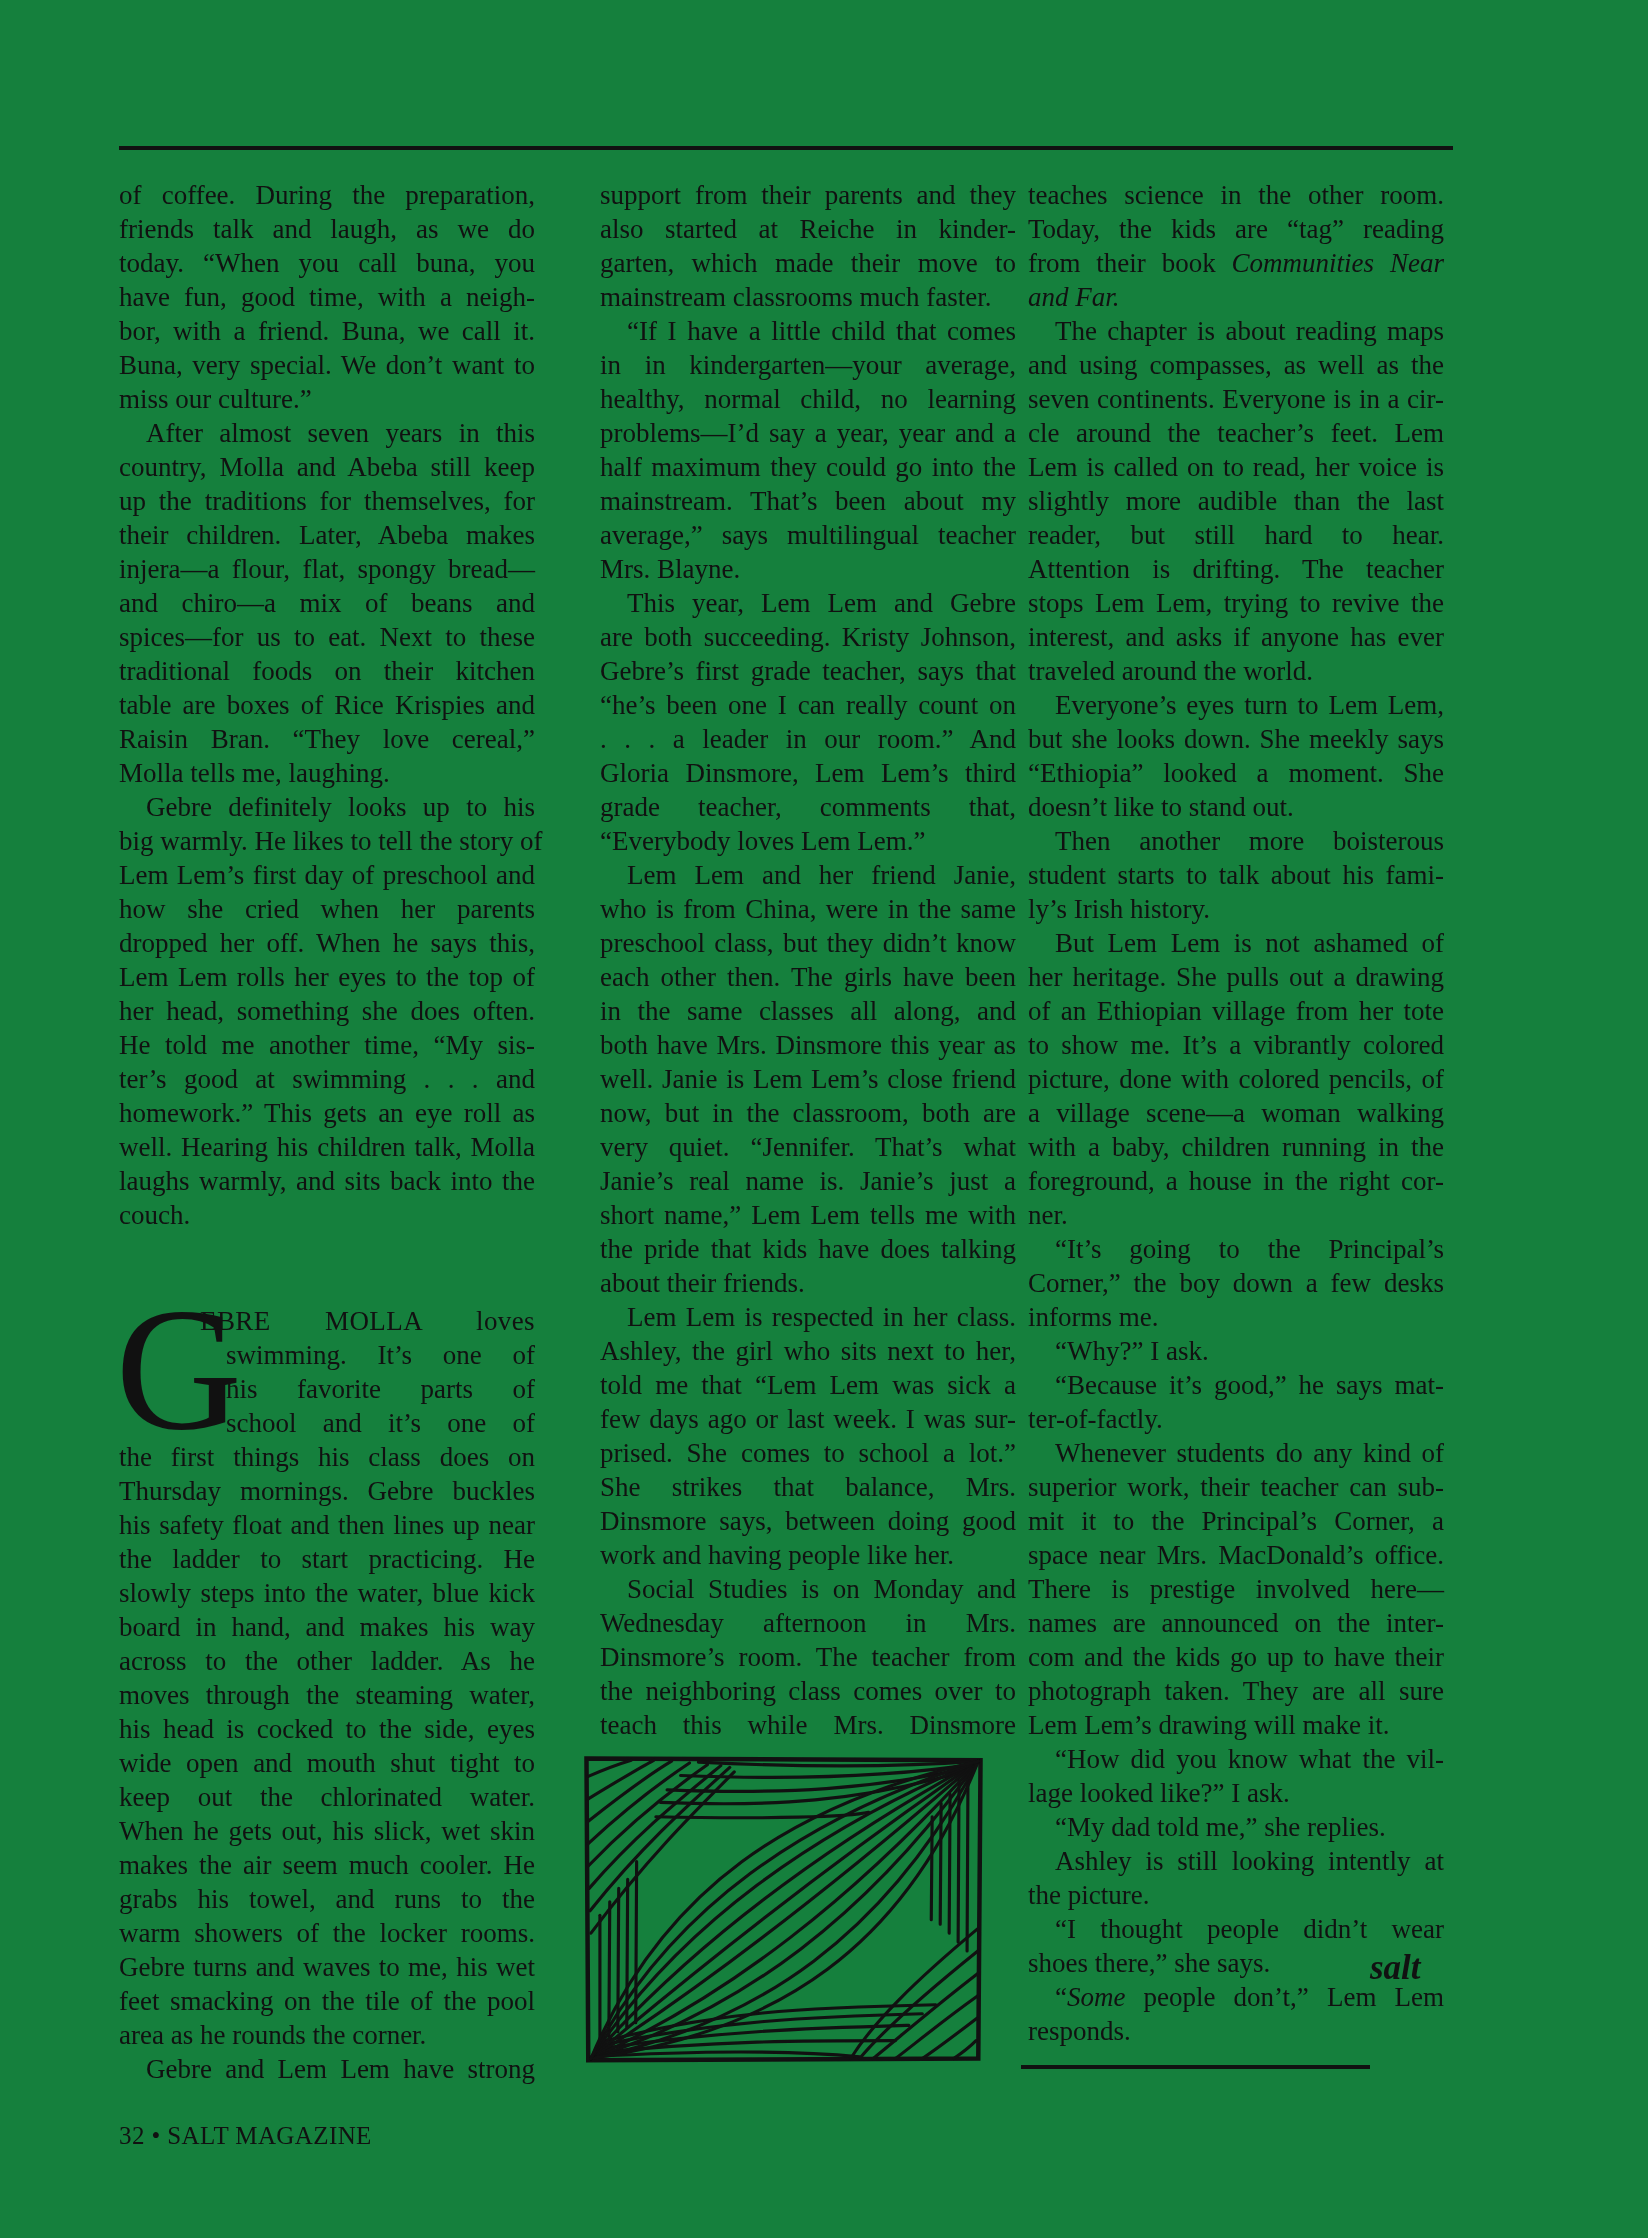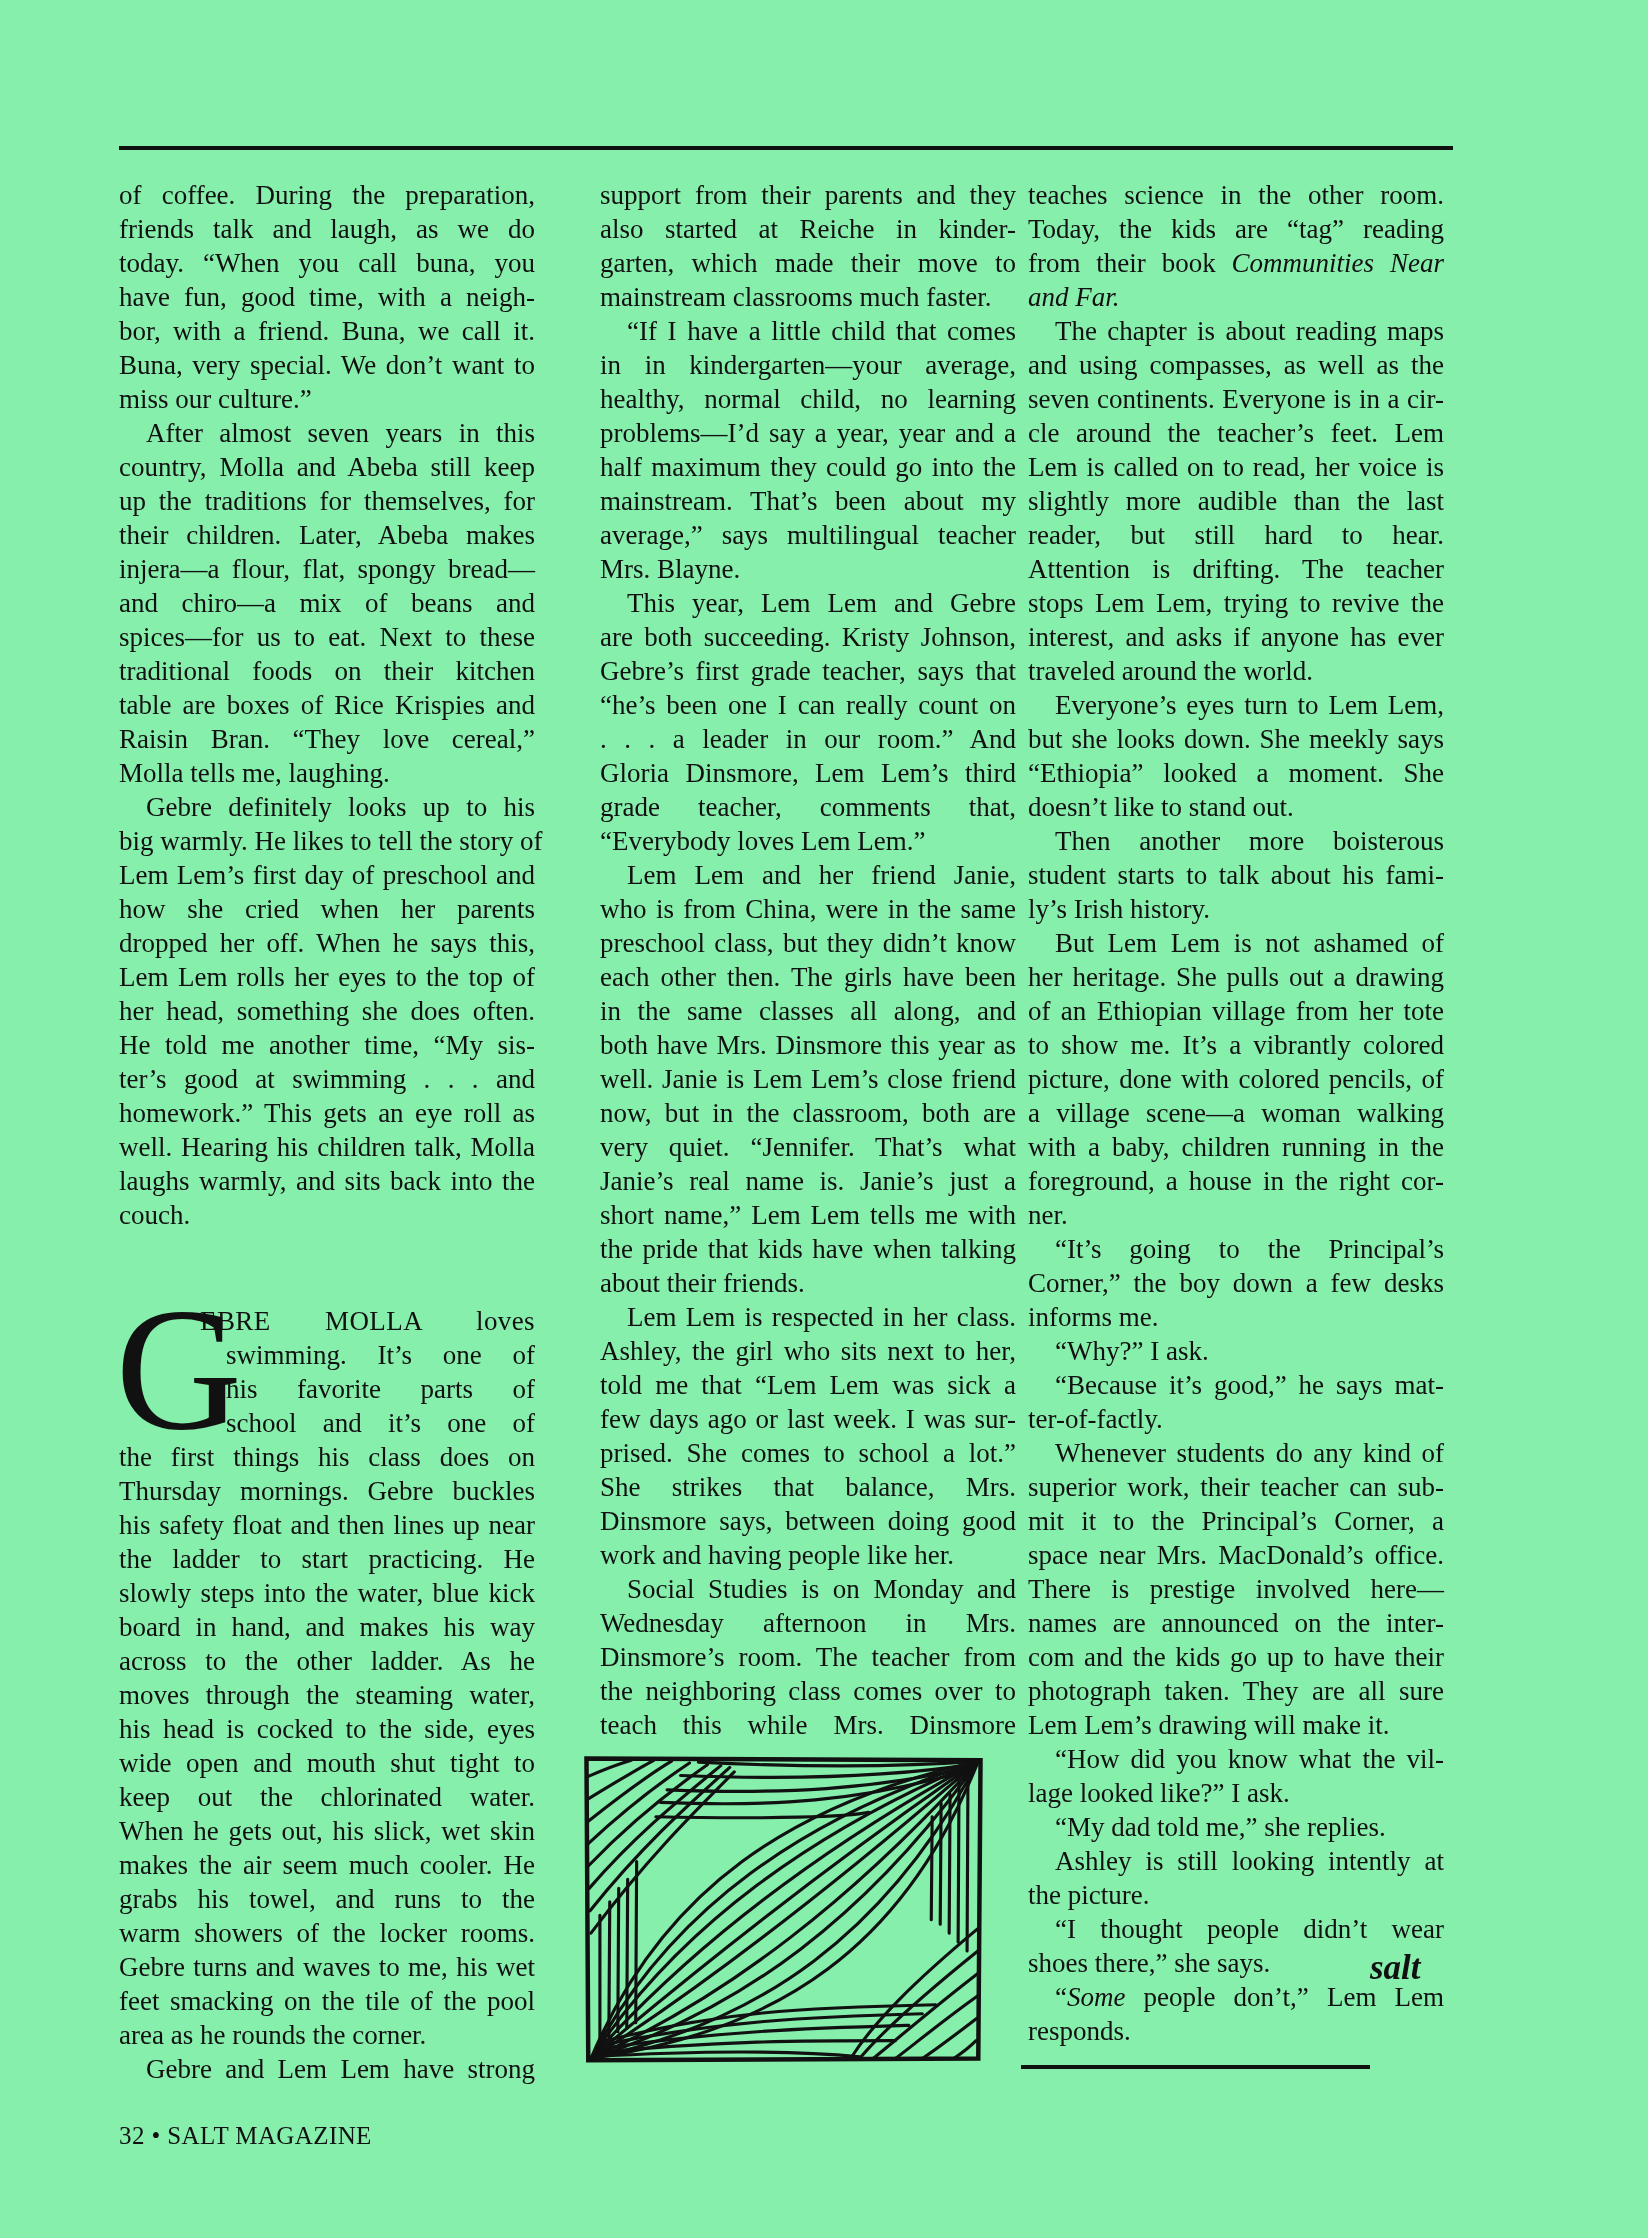--- a/index.html
+++ b/index.html
@@ -1,17 +1,17 @@
 <!DOCTYPE html>
 <html style="font-size:7.2px"><head>
 <meta charset="utf-8">
 <style>
   html, body { margin:0; padding:0; background:#ffffff; }
   body { width:1649px; height:2239px; position:relative; overflow:hidden; }
-  .page { position:absolute; left:0; top:0; width:1649px; height:2239px; background:#86efac; }
+  .page { position:absolute; left:0; top:0; width:1649px; height:2239px; background:#15803d; }
   .top-rule { position:absolute; left:119px; top:146px; width:1334px; height:4px; background:#111; }
   .col { position:absolute; top:178px; width:416px; font-family:"Liberation Serif", "DejaVu Serif", serif;
          font-size:27px; line-height:34px; color:#111; }
   .col1 { left:119px; }
   .col2 { left:600px; }
   .col3 { left:1028px; }
   .line { display:block; white-space:nowrap; text-align:justify; text-align-last:justify; height:34px; overflow:visible; }
   .line.last { text-align-last:left; }
   .line.indent { padding-left:27px; }
   .gap { display:block; height:72px; }
@@ -121,21 +121,21 @@
     <span class="line">who is from China, were in the same</span>
     <span class="line">preschool class, but they didn’t know</span>
     <span class="line">each other then. The girls have been</span>
     <span class="line">in the same classes all along, and</span>
     <span class="line">both have Mrs. Dinsmore this year as</span>
     <span class="line">well. Janie is Lem Lem’s close friend</span>
     <span class="line">now, but in the classroom, both are</span>
     <span class="line">very quiet. “Jennifer. That’s what</span>
     <span class="line">Janie’s real name is. Janie’s just a</span>
     <span class="line">short name,” Lem Lem tells me with</span>
-    <span class="line">the pride that kids have when talking</span>
+    <span class="line">the pride that kids have does talking</span>
     <span class="line last">about their friends.</span>
     <span class="line indent">Lem Lem is respected in her class.</span>
     <span class="line">Ashley, the girl who sits next to her,</span>
     <span class="line">told me that “Lem Lem was sick a</span>
     <span class="line">few days ago or last week. I was sur-</span>
     <span class="line">prised. She comes to school a lot.”</span>
     <span class="line">She strikes that balance, Mrs.</span>
     <span class="line">Dinsmore says, between doing good</span>
     <span class="line last">work and having people like her.</span>
     <span class="line indent">Social Studies is on Monday and</span>

